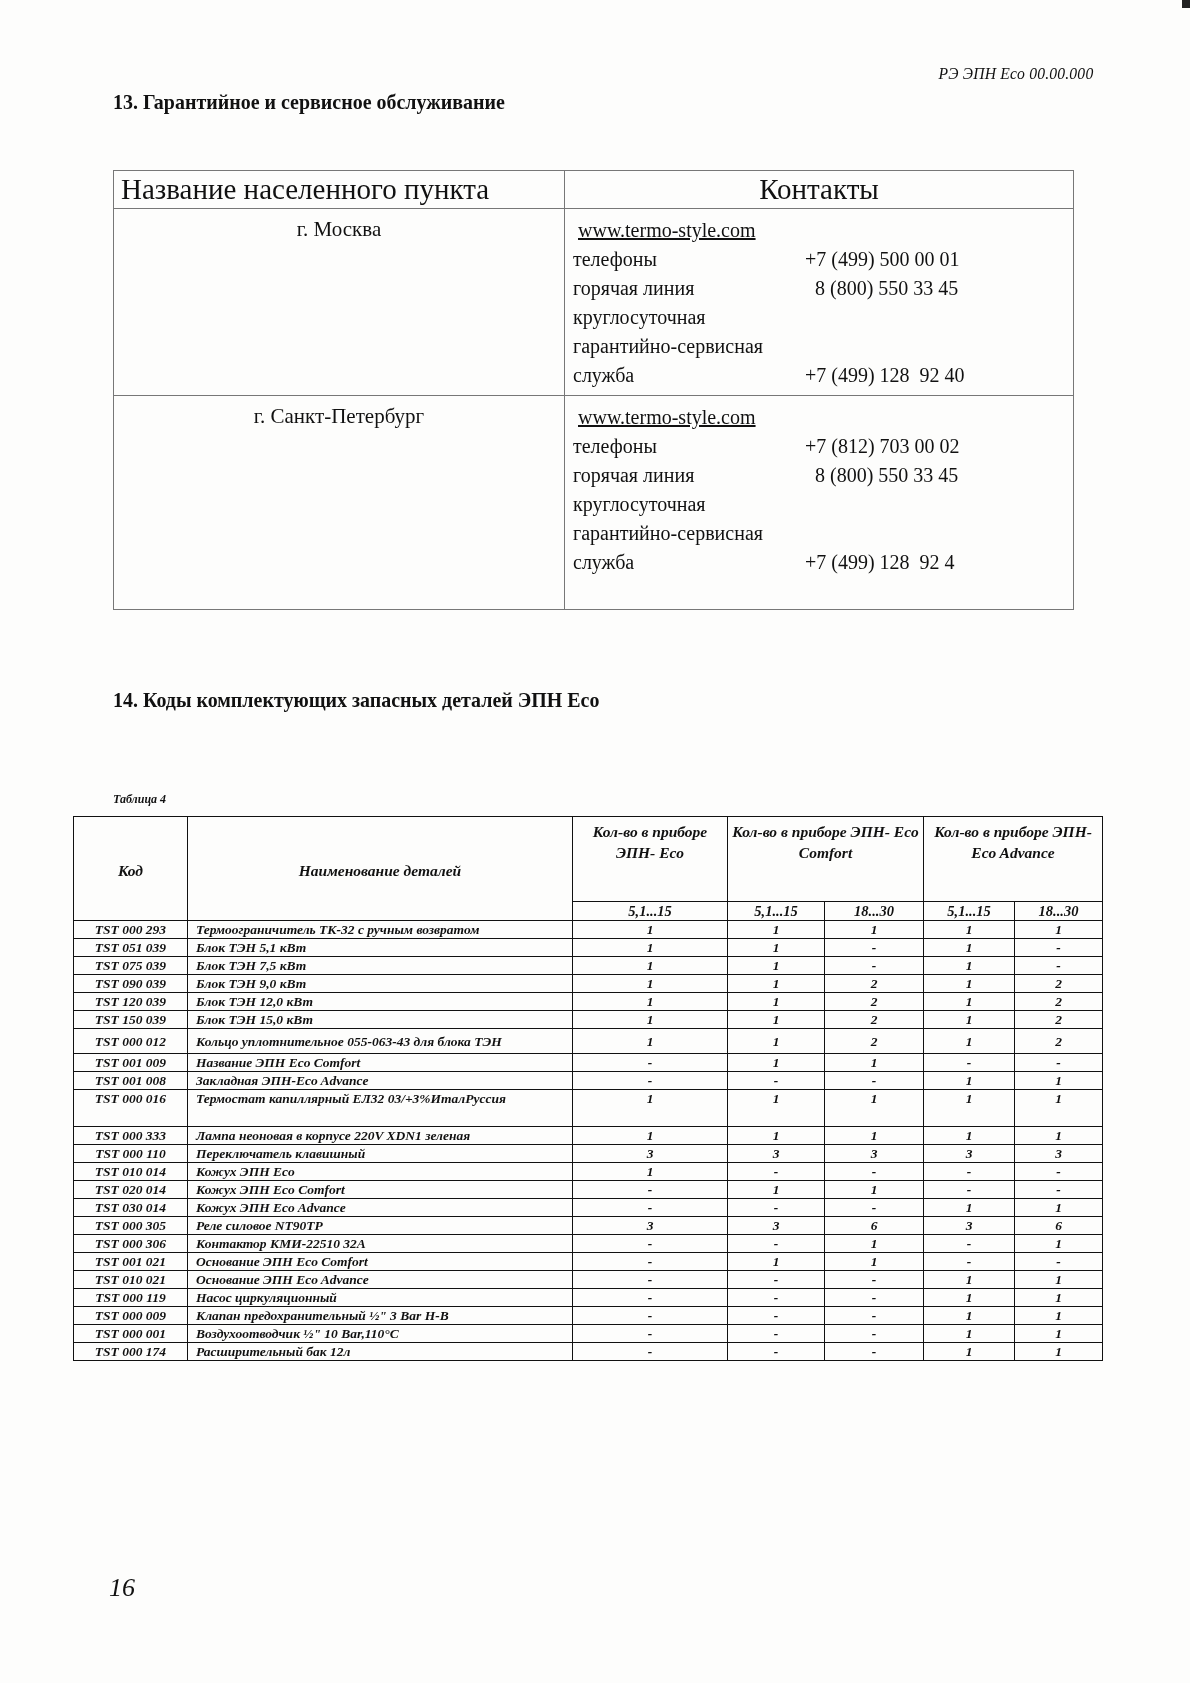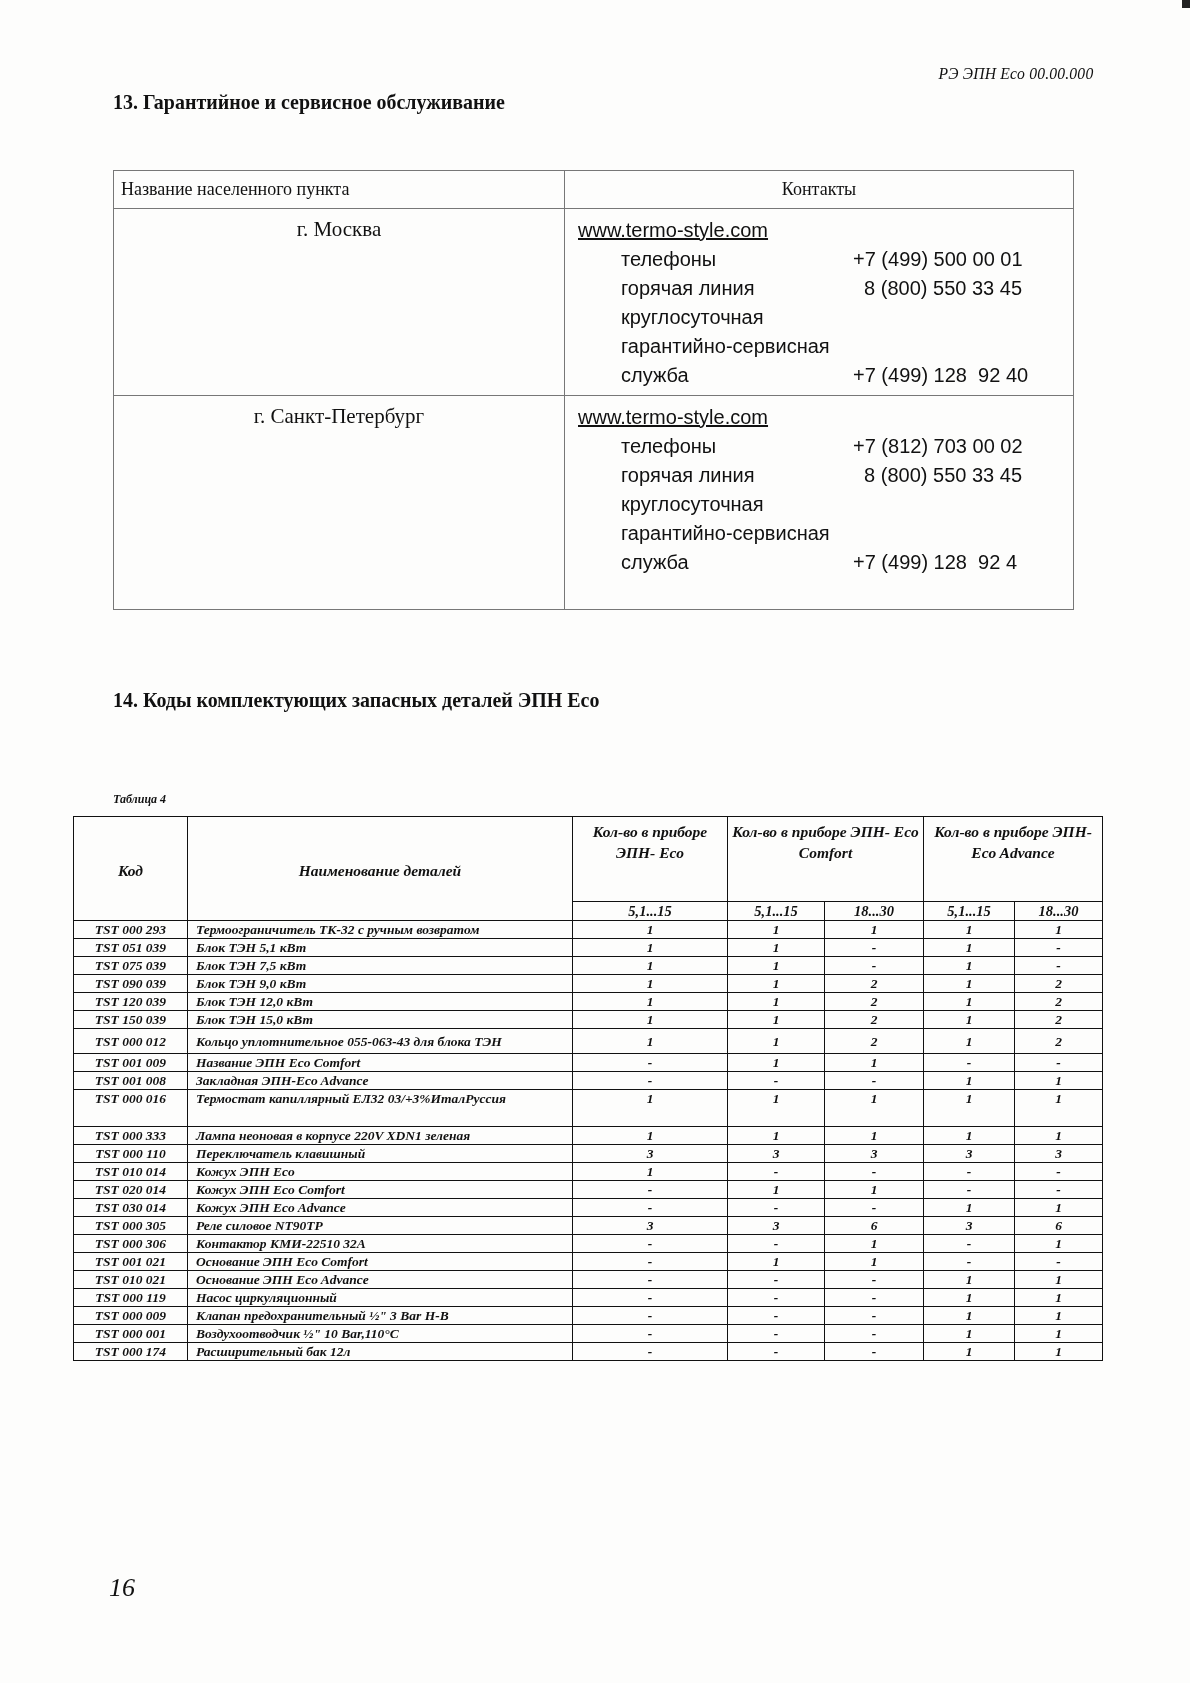--- a/index.html
+++ b/index.html
@@ -19,30 +19,30 @@
     transform: scaleX(0.95); transform-origin: left;
   }
   .contacts {
     position: absolute; left: 113px; top: 170px; width: 960px;
     border-collapse: collapse; table-layout: fixed;
     font-family: "Liberation Serif", serif;
   }
   .contacts td, .contacts th {
     border: 1px solid #777; padding: 0; vertical-align: top; font-weight: normal;
   }
-  .contacts .head th { height: 37px; font-size: 18px; vertical-align: middle; }
+  .contacts .head th { height: 37px; font-size: 29px; vertical-align: middle; }
   .contacts .head th.c1 { text-align: left; padding-left: 7px; }
   .contacts .head th.c2 { text-align: center; margin-top: 46px; }
   .contacts td.city { text-align: center; font-size: 21px; padding-top: 8px; }
   .contact-block {
-    font-family: Liberation Sans, sans-serif; font-size: 20px;
+    font-family: Liberation Serif, serif; font-size: 20px;
     padding: 7px 0 0 8px; line-height: 29px;
   }
   .contact-line { display: flex; }
-  .contact-line .lbl { width: 232px; margin-left: 48px; }
+  .contact-line .lbl { width: 232px; }
   .contact-line .val { white-space: pre; }
   .site { text-decoration: underline; padding-left: 5px; }
 
   .table-caption {
     position: absolute; left: 113px; top: 792px;
     font-weight: bold; font-size: 12px; font-style: italic;
   }
   .parts {
     position: absolute; left: 73px; top: 816px; width: 1029px;
     border-collapse: collapse; table-layout: fixed;

